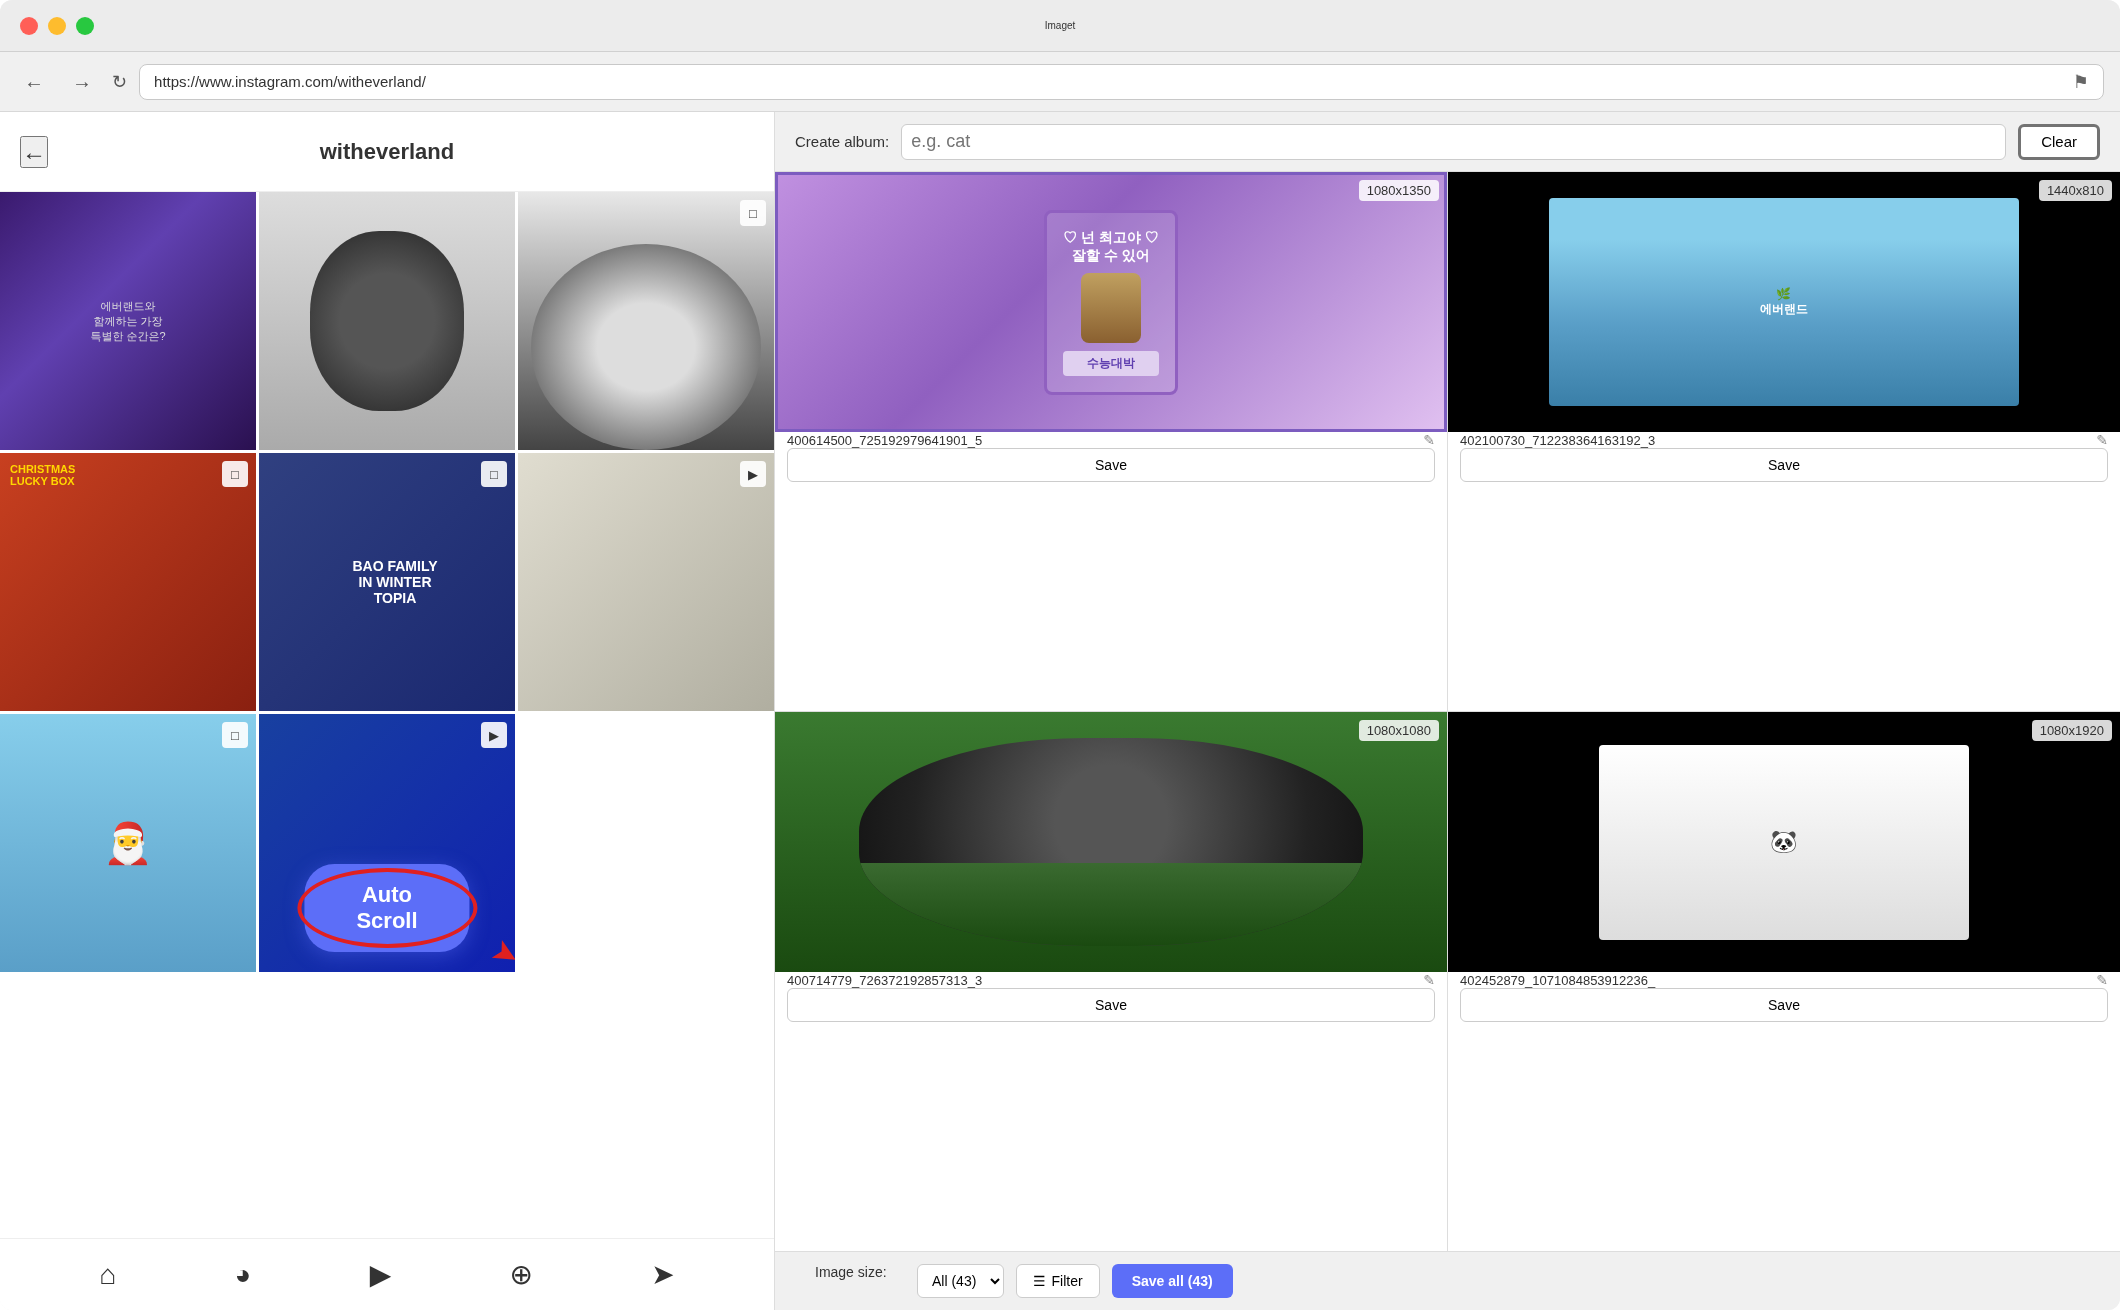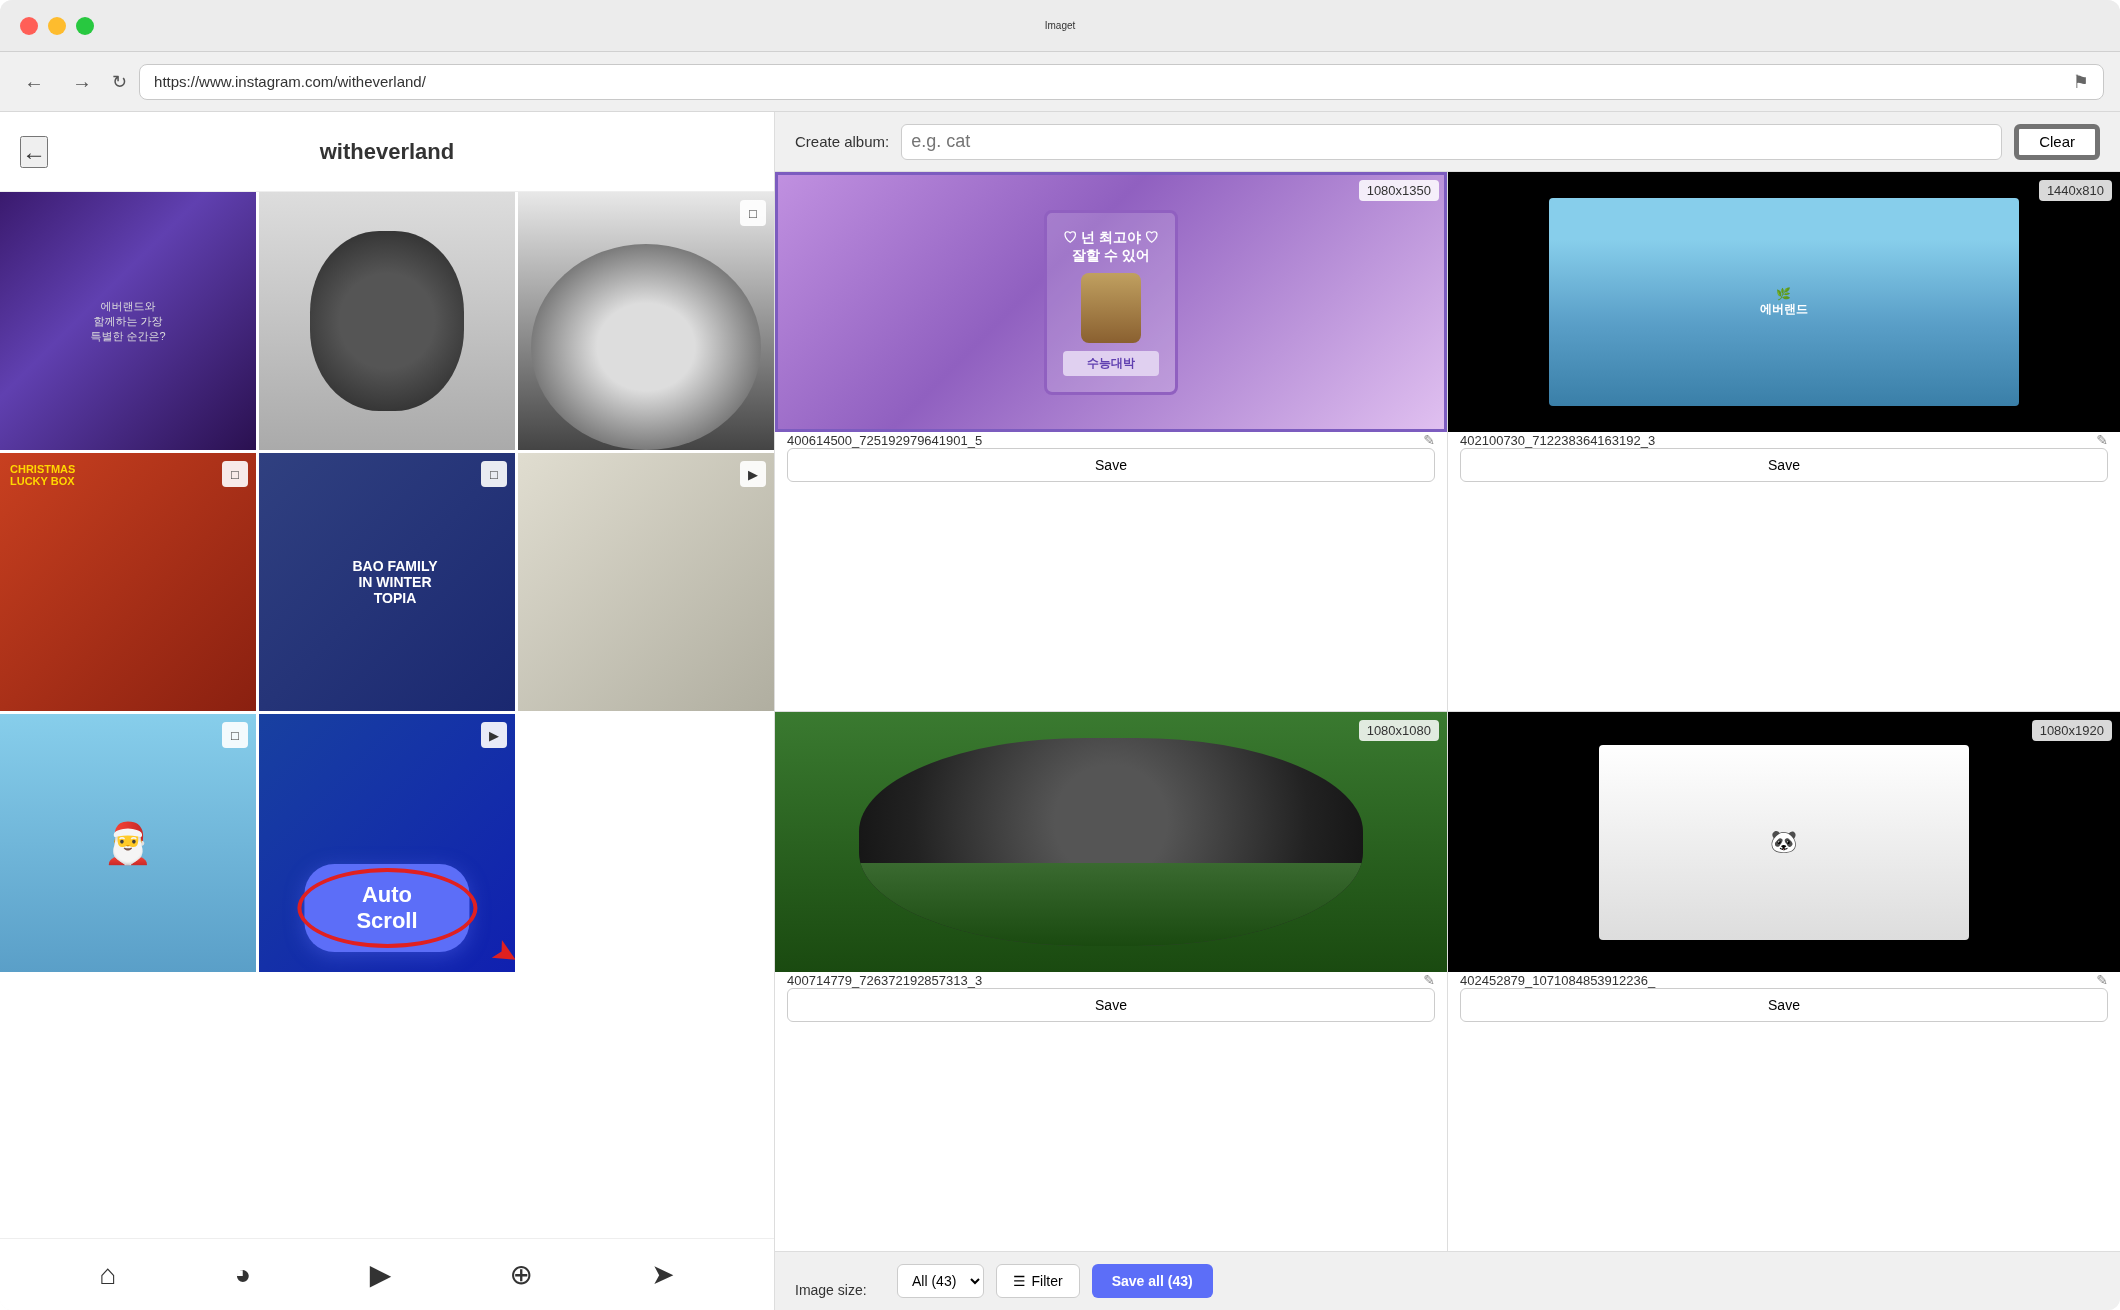--- a/index.html
+++ b/index.html
@@ -42,36 +42,36 @@
     .feed-nav-item { font-size: 28px; color: #333; cursor: pointer; background: none; border: none; }
     .auto-scroll-btn { background: #5c6ef8; color: #fff; border: none; border-radius: 30px; padding: 18px 52px; font-size: 22px; font-weight: 600; cursor: pointer; box-shadow: 0 4px 20px rgba(92,110,248,0.4); }
 
     
     .right-panel { flex: 1; background: #f8f8f8; display: flex; flex-direction: column; }
 
     
     .right-topbar { height: 60px; background: #f0f0f0; display: flex; align-items: center; padding: 0 20px; gap: 12px; border-bottom: 1px solid #ddd; }
     .create-album-label { font-size: 15px; color: #333; white-space: nowrap; }
     .album-input { flex: 1; height: 36px; background: #fff; border: 1px solid #ccc; border-radius: 6px; padding: 0 9px; font-size: 18px; color: #999; }
-    .clear-btn { height: 36px; padding: 0 20px; background: #fff; border: 5px solid #737373; border-radius: 6px; font-size: 15px; cursor: pointer; white-space: nowrap; }
+    .clear-btn { height: 36px; padding: 0 20px; background: #fff; border: 3px solid #737373; border-radius: 6px; font-size: 15px; cursor: pointer; white-space: nowrap; }
 
     
     .images-grid { flex: 1; display: grid; grid-template-columns: 1fr 1fr; gap: 1px; background: #ddd; overflow-y: auto; }
     .image-card { background: #fff; display: flex; flex-direction: column; }
     .image-preview { position: relative; background: #000; display: flex; align-items: center; justify-content: center; overflow: hidden; }
     .image-dimensions { position: absolute; top: 8px; right: 8px; background: rgba(255,255,255,0.85); font-size: 13px; color: #333; padding: 3px 8px; border-radius: 4px; }
     .image-info { padding: 0 12px; display: flex; align-items: center; gap: 8px; }
     .image-filename { font-size: 13px; color: #333; flex: 1; overflow: hidden; text-overflow: ellipsis; white-space: nowrap; }
     .edit-icon { font-size: 14px; color: #888; cursor: pointer; flex-shrink: 0; }
     .image-save-row { padding: 0 12px 12px; }
     .image-save-btn { width: 100%; height: 34px; background: #fff; border: 1px solid #ccc; border-radius: 6px; font-size: 14px; cursor: pointer; }
 
     
     .bottom-controls { background: #f0f0f0; border-top: 1px solid #ddd; padding: 12px 20px; display: flex; flex-direction: column; gap: 10px; }
-    .bottom-row { display: flex; align-items: flex-end; gap: 12px; }
+    .bottom-row { display: flex; align-items: flex-start; gap: 12px; margin-left: 20px; }
     .bottom-label { font-size: 14px; color: #333; width: 90px; }
     .size-select { height: 34px; background: #fff; border: 1px solid #ccc; border-radius: 6px; padding: 0 10px; font-size: 14px; }
     .filter-btn { height: 34px; padding: 0 16px; background: #fff; border: 1px solid #ccc; border-radius: 6px; font-size: 14px; cursor: pointer; display: flex; align-items: center; gap: 6px; }
     .save-all-btn { height: 34px; padding: 0 20px; background: #5c6ef8; color: #fff; border: none; border-radius: 6px; font-size: 14px; cursor: pointer; font-weight: 600; }
     .format-select { height: 34px; background: #fff; border: 1px solid #ccc; border-radius: 6px; padding: 0 10px; font-size: 14px; }
     .file-location-bar { flex: 1; height: 34px; background: #e0e0e0; border: 1px solid #ccc; border-radius: 6px; padding: 0 10px; display: flex; align-items: center; gap: 4px; overflow: hidden; }
     .location-dot { width: 10px; height: 10px; border-radius: 50%; background: #888; flex-shrink: 0; }
     .location-dot-dark { background: #555; }
     .change-btn { height: 34px; padding: 0 16px; background: #fff; border: 1px solid #ccc; border-radius: 6px; font-size: 14px; cursor: pointer; }
     .folder-icon { font-size: 20px; color: #666; cursor: pointer; }

